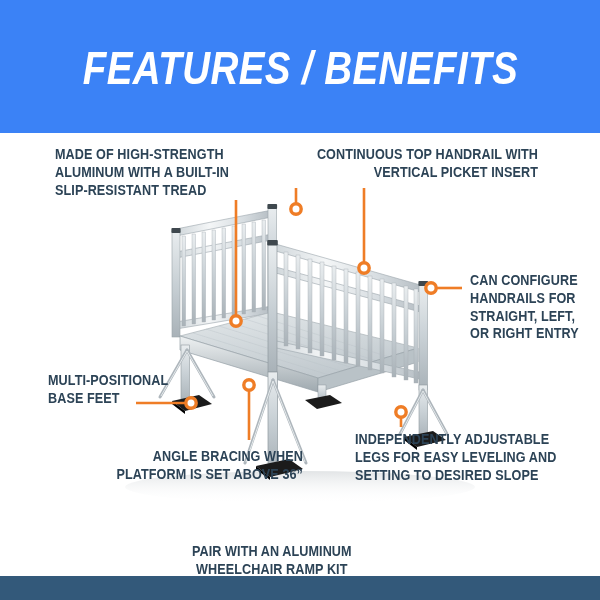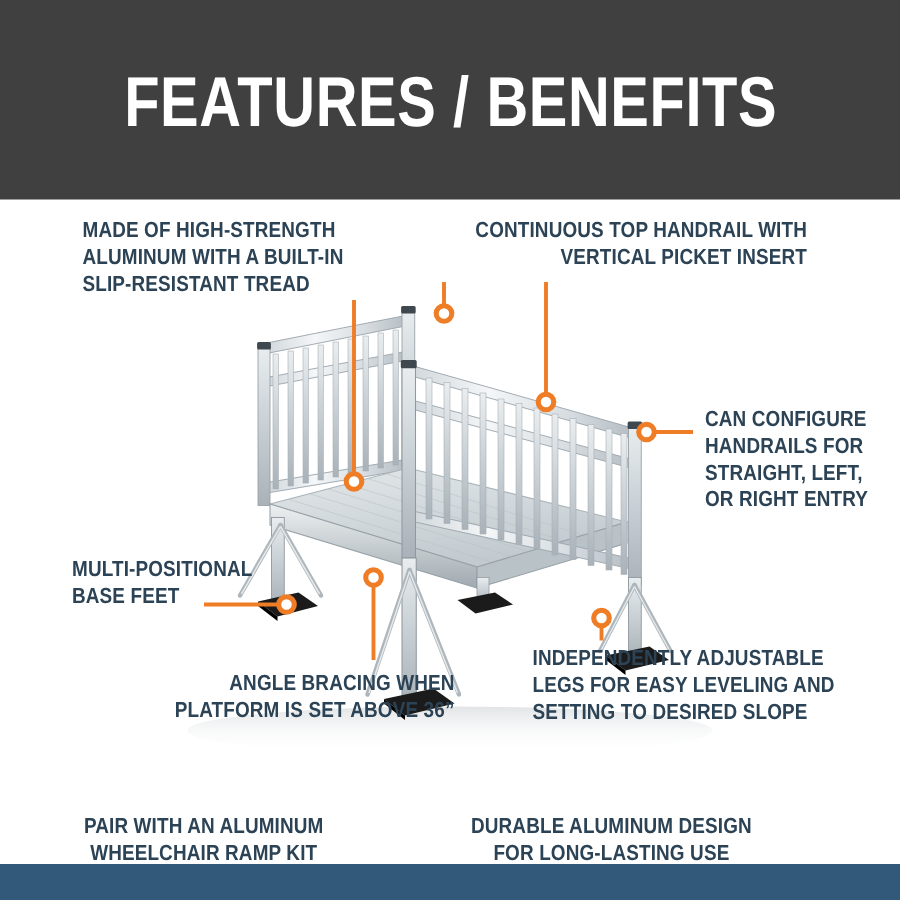--- a/index.html
+++ b/index.html
@@ -20,24 +20,25 @@
     background: #ffffff;
   }
 
   
   .header-band {
     position: absolute;
     left: 0;
     top: 0;
     width: 600px;
     height: 133px;
-    background: #404040;
+    background: #3b82f6;
     display: flex;
     align-items: center;
     justify-content: center;
+    font-style: italic;
   }
   .header-title {
     color: #ffffff;
     font-family: "Liberation Sans Narrow", "Liberation Sans", sans-serif;
     font-size: 47px;
     font-weight: bold;
     letter-spacing: 0.5px;
     transform: scaleX(0.82);
     transform-origin: center center;
     white-space: nowrap;
@@ -310,21 +311,17 @@
 
   <div class="callout left-al" id="c-legs">INDEPENDENTLY ADJUSTABLE
 LEGS FOR EASY LEVELING AND
 SETTING TO DESIRED SLOPE</div>
 
   <div class="bottom-row">
     <div class="bottom-col">
       <span>PAIR WITH AN ALUMINUM
 WHEELCHAIR RAMP KIT</span>
     </div>
-    <div class="bottom-col">
-      <span>DURABLE ALUMINUM DESIGN
-FOR LONG-LASTING USE</span>
-    </div>
   </div>
 
   <div class="footer-bar"></div>
 
 </div>
 
 </body></html>

